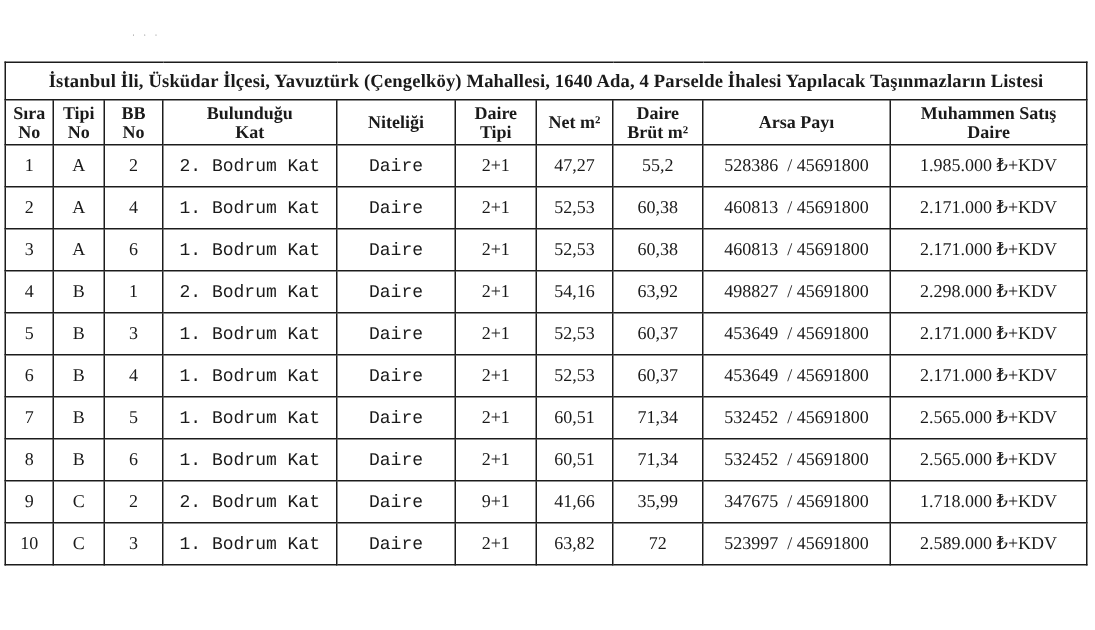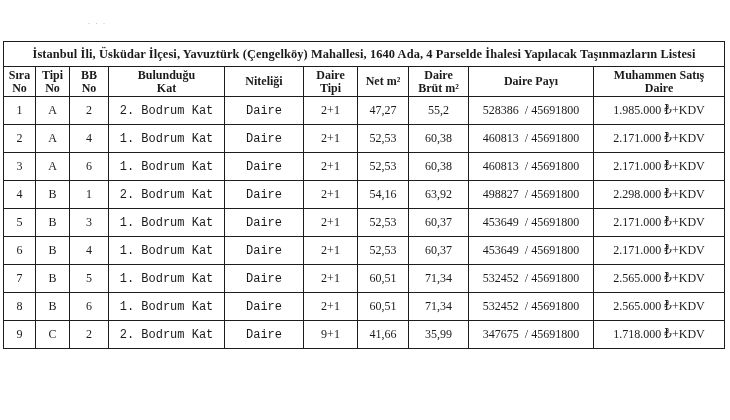--- a/index.html
+++ b/index.html
@@ -87,21 +87,21 @@
       </tr>
       <tr class="head-row" id="head-row">
           <th><span>Sıra</span><br><span>No</span></th>
           <th><span>Tipi</span><br><span>No</span></th>
           <th><span>BB</span><br><span>No</span></th>
           <th><span>Bulunduğu</span><br><span>Kat</span></th>
           <th><span>Niteliği</span></th>
           <th><span>Daire</span><br><span>Tipi</span></th>
           <th><span>Net m²</span></th>
           <th><span>Daire</span><br><span>Brüt m²</span></th>
-          <th><span>Daire Payı</span></th>
+          <th><span>Arsa Payı</span></th>
           <th><span>Muhammen Satış</span><br><span>Daire</span></th>
         </tr>
     </thead>
     <tbody id="body-rows">
         <tr class="data-row">
           <td class="cell-sira">1</td>
           <td class="cell-blok">A</td>
           <td class="cell-bb">2</td>
           <td class="cell-kat">2. Bodrum Kat</td>
           <td class="cell-nit">Daire</td>
@@ -200,15 +200,27 @@
           <td class="cell-blok">C</td>
           <td class="cell-bb">2</td>
           <td class="cell-kat">2. Bodrum Kat</td>
           <td class="cell-nit">Daire</td>
           <td>9+1</td>
           <td>41,66</td>
           <td>35,99</td>
           <td style="white-space: pre;">347675  / 45691800</td>
           <td>1.718.000 ₺+KDV</td>
         </tr>
+        <tr class="data-row">
+          <td class="cell-sira">10</td>
+          <td class="cell-blok">C</td>
+          <td class="cell-bb">3</td>
+          <td class="cell-kat">1. Bodrum Kat</td>
+          <td class="cell-nit">Daire</td>
+          <td>2+1</td>
+          <td>63,82</td>
+          <td>72</td>
+          <td style="white-space: pre;">523997  / 45691800</td>
+          <td>2.589.000 ₺+KDV</td>
+        </tr>
       </tbody>
   </table>
 </div>
 
 </body></html>

